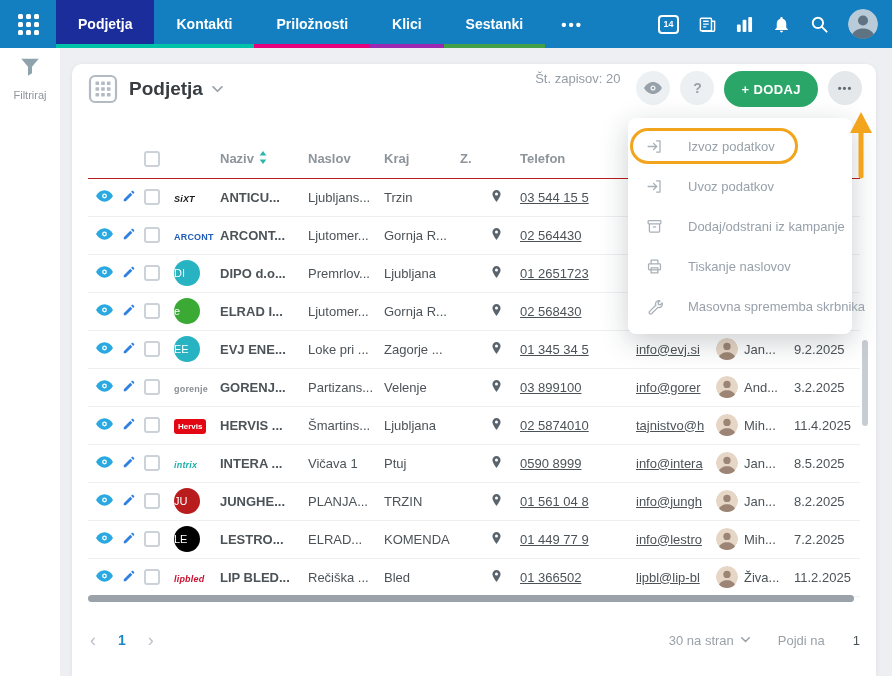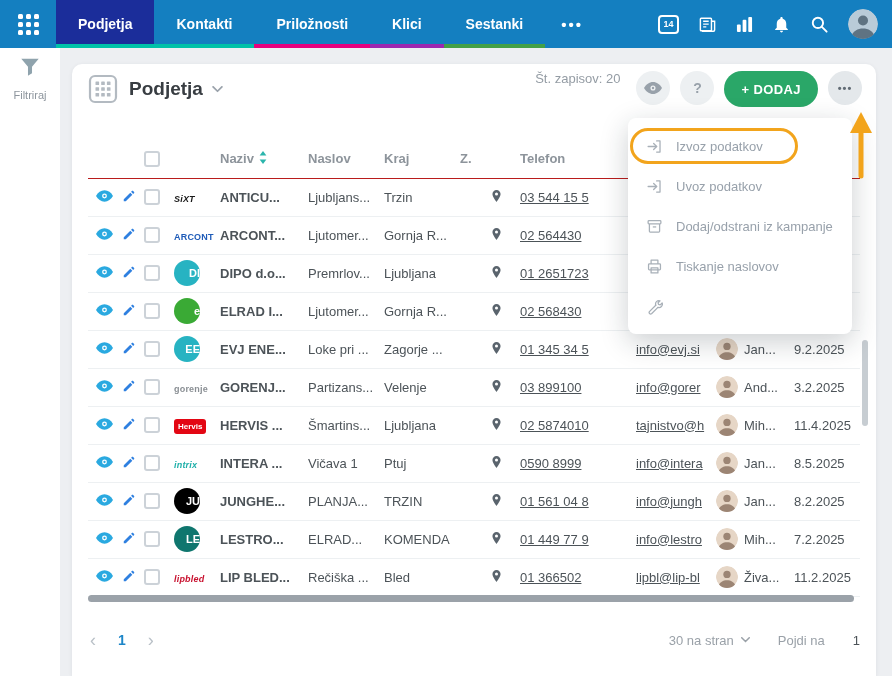--- a/index.html
+++ b/index.html
@@ -39,21 +39,21 @@
   .more-btn{background:#e4e8eb;color:#626c75;letter-spacing:1px;font-size:11px}
 
   
   table.grid{margin:26px 0 0 16px;border-collapse:collapse;table-layout:fixed;width:772px}
   .grid th{height:38px;text-align:left;font-size:13px;font-weight:700;color:#8d949b;border-bottom:1px solid #b91c1c;padding:0 4px 0 0;white-space:nowrap;overflow:hidden}
   .grid td{height:38px;font-size:13px;color:#4c5358;border-bottom:1px solid #edf0f2;padding:0 4px 0 0;white-space:nowrap;overflow:hidden;vertical-align:middle}
   .c-act{padding-left:8px !important}
   .act{display:inline-block;margin-right:9px;cursor:pointer;vertical-align:middle}
   .checkbox{display:inline-block;width:16px;height:16px;border:2px solid #ccd2d8;border-radius:3px;background:#fff;cursor:pointer;vertical-align:middle}
   .c-naziv{font-weight:700;color:#3a3f44}
-  .logo-circle{display:inline-block;width:26px;height:26px;border-radius:50%;color:#fff;font-size:11px;font-weight:700;line-height:26px;text-align:right}
+  .logo-circle{display:inline-block;width:26px;height:26px;border-radius:50%;color:#fff;font-size:11px;font-weight:400;line-height:26px;text-align:left}
   .logo-text{font-size:9px;font-weight:700;letter-spacing:.2px}
   .logo-text.italic{font-style:italic}
   .logo-rect{display:inline-block;font-size:8px;font-weight:700;padding:3px 4px;border-radius:3px}
   .cell-link{text-decoration:underline;cursor:pointer}
   .owner-wrap{display:flex;align-items:center;gap:6px}
   .owner-avatar{width:22px;height:22px;border-radius:50%;overflow:hidden;flex:0 0 auto}
   .owner-name{overflow:hidden;white-space:nowrap}
   .sort{margin-left:5px;vertical-align:-1px;display:inline-block;cursor:pointer}
 
   .hscroll{position:absolute;left:16px;top:531px;width:766px;height:7px;background:#9ba2a9;border-radius:4px;cursor:pointer}
@@ -63,21 +63,21 @@
   .card-footer{position:absolute;left:18px;right:16px;bottom:16px;height:40px;display:flex;align-items:center}
   .pager{display:flex;align-items:center;gap:22px}
   .pg-chev{color:#b9c0c7;font-size:18px;cursor:pointer;line-height:1}
   .pg-num{color:#1d86c8;font-size:14px;font-weight:700;cursor:pointer}
   .footer-right{margin-left:auto;display:flex;align-items:flex-start;gap:28px;font-size:13px;color:#9aa1a8}
   .per-page{display:flex;align-items:center;gap:7px;cursor:pointer}
   .goto-val{color:#4c5358;cursor:text}
 
   
   .dropdown{position:absolute;left:628px;top:118px;width:224px;background:#fff;border-radius:8px;box-shadow:0 8px 28px rgba(25,35,45,.22);padding:8px 0;z-index:30}
-  .menu-item{position:relative;height:40px;display:flex;align-items:center;gap:13px;padding:0 18px;color:#98a1ab;font-size:13px;cursor:pointer;white-space:nowrap}
+  .menu-item{position:relative;height:40px;display:flex;align-items:center;gap:25px;padding:0 18px;color:#98a1ab;font-size:13px;cursor:pointer;white-space:nowrap}
   .mi-icon{display:flex;color:#a8b0b8}
   .menu-highlight{position:absolute;left:2px;top:2px;width:168px;height:36px;border:3px solid #f2a41c;border-radius:20px;pointer-events:none}
   .annot-arrow{position:absolute;left:845px;top:108px;z-index:40;pointer-events:none}
 </style>
 </head>
 <body>
 
 <header class="topbar">
   <div class="appgrid">
     <span class="appgrid-icon">
@@ -459,21 +459,21 @@
         </tr>
         <tr>
           <td class="c-act"><span class="act"><svg viewBox="0 0 24 16" width="17" height="12">
                 <path d="M12 0C7 0 2.7 3.2 0 8c2.7 4.8 7 8 12 8s9.3-3.2 12-8C21.3 3.2 17 0 12 0z" fill="#2aa9e0"></path>
                 <circle cx="12" cy="8" r="3.4" fill="#fff"></circle>
                 <circle cx="12" cy="8" r="1.6" fill="#2aa9e0"></circle>
               </svg></span><span class="act"><svg viewBox="0 0 24 24" width="14" height="14">
                 <path d="M3 17.5V21h3.5L17.7 9.8 14.2 6.3 3 17.5zM20.8 6.7c.4-.4.4-1 0-1.4l-2.1-2.1c-.4-.4-1-.4-1.4 0l-1.7 1.7 3.5 3.5 1.7-1.7z" fill="#2f80e0"></path>
               </svg></span></td>
           <td><span class="checkbox"></span></td>
-          <td><span class="logo-circle" style="background:#000000">JU</span></td>
+          <td><span class="logo-circle" style="background:#b91c1c">JU</span></td>
           <td class="c-naziv">JUNGHE...</td>
           <td>PLANJA...</td>
           <td>TRZIN</td>
           <td></td>
           <td><span><svg viewBox="0 0 24 24" width="13" height="16">
                 <path d="M12 1C7.9 1 4.5 4.4 4.5 8.5 4.5 14 12 23 12 23s7.5-9 7.5-14.5C19.5 4.4 16.1 1 12 1zm0 10.2a2.8 2.8 0 1 1 0-5.6 2.8 2.8 0 0 1 0 5.6z" fill="#5a646d"></path>
               </svg></span></td>
           <td><span class="cell-link">01 561 04 8</span></td>
           <td><span class="cell-link">info@jungh</span></td>
           <td>
@@ -490,21 +490,21 @@
         </tr>
         <tr>
           <td class="c-act"><span class="act"><svg viewBox="0 0 24 16" width="17" height="12">
                 <path d="M12 0C7 0 2.7 3.2 0 8c2.7 4.8 7 8 12 8s9.3-3.2 12-8C21.3 3.2 17 0 12 0z" fill="#2aa9e0"></path>
                 <circle cx="12" cy="8" r="3.4" fill="#fff"></circle>
                 <circle cx="12" cy="8" r="1.6" fill="#2aa9e0"></circle>
               </svg></span><span class="act"><svg viewBox="0 0 24 24" width="14" height="14">
                 <path d="M3 17.5V21h3.5L17.7 9.8 14.2 6.3 3 17.5zM20.8 6.7c.4-.4.4-1 0-1.4l-2.1-2.1c-.4-.4-1-.4-1.4 0l-1.7 1.7 3.5 3.5 1.7-1.7z" fill="#2f80e0"></path>
               </svg></span></td>
           <td><span class="checkbox"></span></td>
-          <td><span class="logo-circle" style="background:#0f766e">LE</span></td>
+          <td><span class="logo-circle" style="background:#000000">LE</span></td>
           <td class="c-naziv">LESTRO...</td>
           <td>ELRAD...</td>
           <td>KOMENDA</td>
           <td></td>
           <td><span><svg viewBox="0 0 24 24" width="13" height="16">
                 <path d="M12 1C7.9 1 4.5 4.4 4.5 8.5 4.5 14 12 23 12 23s7.5-9 7.5-14.5C19.5 4.4 16.1 1 12 1zm0 10.2a2.8 2.8 0 1 1 0-5.6 2.8 2.8 0 0 1 0 5.6z" fill="#5a646d"></path>
               </svg></span></td>
           <td><span class="cell-link">01 449 77 9</span></td>
           <td><span class="cell-link">info@lestro</span></td>
           <td>
@@ -617,19 +617,20 @@
       </span>
       <span>Tiskanje naslovov</span>
     </div>
     <div class="menu-item">
       <span class="mi-icon">
         <svg viewBox="0 0 20 20" width="17" height="17" fill="none" stroke="currentColor" stroke-width="1.5" stroke-linecap="round" stroke-linejoin="round">
           <path d="M11.5 8.5L4 16a1.8 1.8 0 0 0 2.5 2.5L14 11"></path>
           <path d="M11.5 8.5a4 4 0 0 1 5-5.2l-2.3 2.3.5 2 2 .5 2.3-2.3A4 4 0 0 1 14 11"></path>
         </svg>
       </span>
+      <span>Masovna sprememba skrbnika</span>
     </div>
   </div>
 
 <svg class="annot-arrow" width="32" height="74" viewBox="0 0 32 74">
   <line x1="16" y1="68" x2="16" y2="20" stroke="#f2a41c" stroke-width="5" stroke-linecap="round"></line>
   <polygon points="16,4 5,25 27,25" fill="#f2a41c"></polygon>
 </svg>
 
 </body></html>

